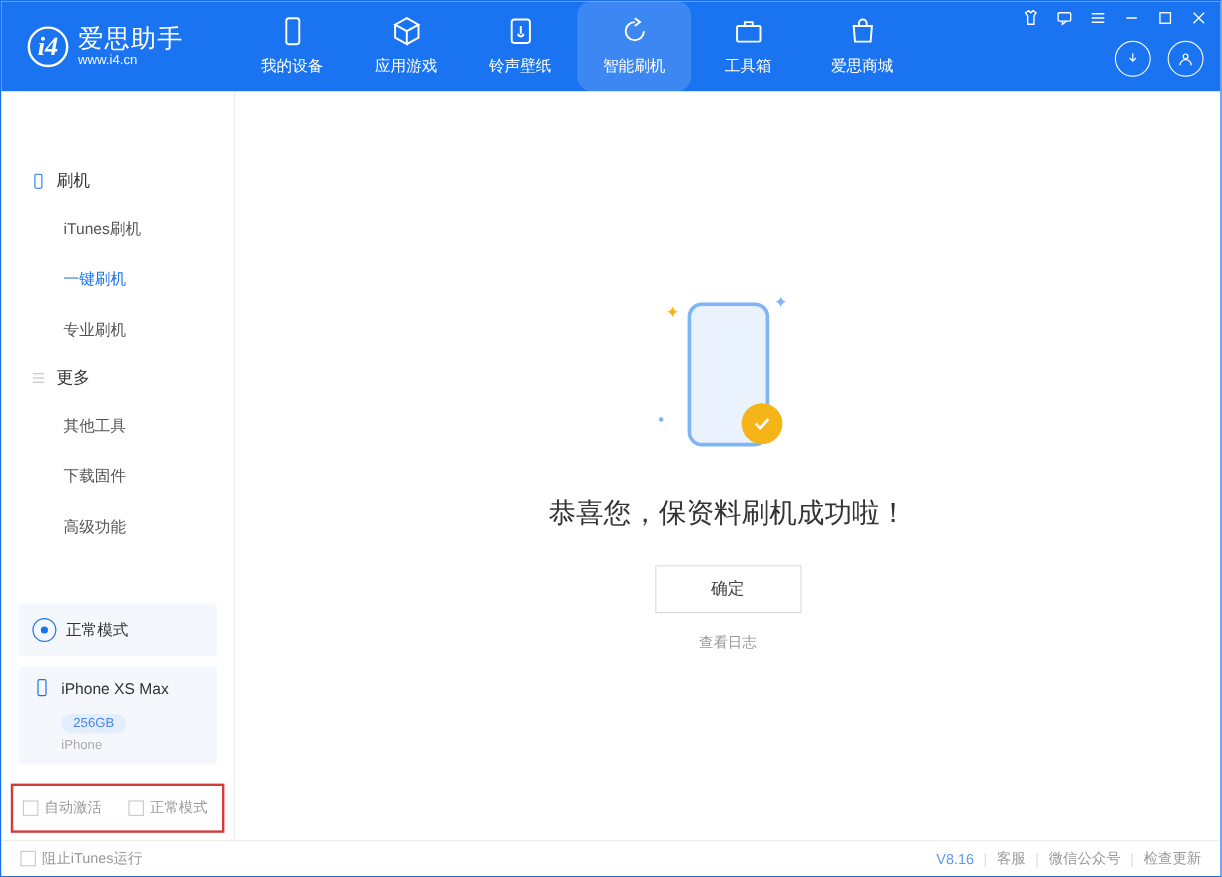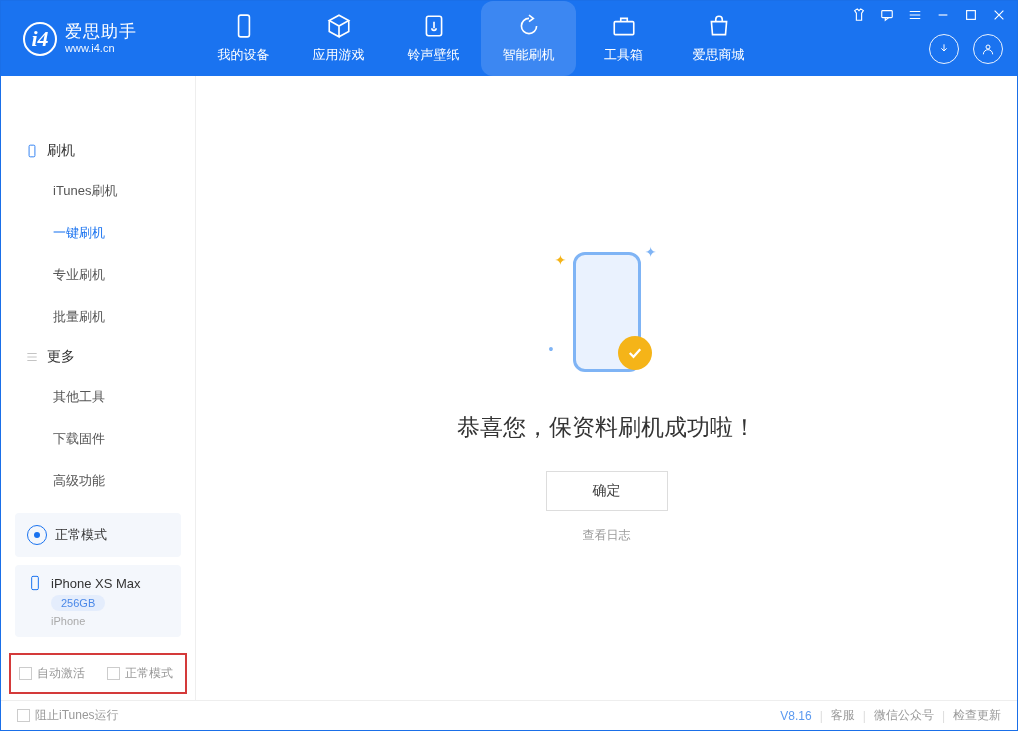--- a/index.html
+++ b/index.html
@@ -4,21 +4,21 @@
 <style>
 * { margin: 0; padding: 0; box-sizing: border-box; font-family: "Microsoft YaHei", "PingFang SC", sans-serif; }
 body { background: #fff; width: 1018px; height: 731px; border: 1px solid #1a6fe8; overflow: hidden; }
 
 
 .header { height: 75px; background: linear-gradient(to right, #1a73f0, #1a73f0); display: flex; align-items: center; position: relative; }
 .logo-wrap { display: flex; align-items: center; padding: 0 22px; width: 195px; }
 .logo-circle { width: 34px; height: 34px; border: 2px solid #fff; border-radius: 50%; display: flex; align-items: center; justify-content: center; margin-right: 8px; }
 .logo-circle span { color: #fff; font-weight: bold; font-size: 22px; font-style: italic; font-family: Georgia, serif; }
 .logo-text { color: #fff; line-height: 1.1; }
-.logo-text .cn { font-size: 17px; font-weight: 500; letter-spacing: 1px; }
+.logo-text .cn { font-size: 21px; font-weight: 500; letter-spacing: 1px; }
 .logo-text .en { font-size: 11px; opacity: 0.95; }
 
 .nav { display: flex; height: 100%; }
 .nav-item { width: 95px; display: flex; flex-direction: column; align-items: center; justify-content: center; color: #fff; font-size: 13px; gap: 7px; cursor: pointer; }
 .nav-item svg { width: 26px; height: 26px; }
 .nav-item.active { background: rgba(255,255,255,0.15); border-radius: 12px; }
 
 .window-controls { position: absolute; top: 6px; right: 10px; display: flex; gap: 12px; align-items: center; }
 .window-controls .wc { width: 16px; height: 16px; display: flex; align-items: center; justify-content: center; cursor: pointer; color: #fff; }
 .window-controls svg { stroke: #fff; stroke-width: 1.3; fill: none; }
@@ -37,21 +37,21 @@
 .sb-sub.active { color: #1a73f0; }
 
 .mode-box { margin: 8px 14px; background: #f4f7fc; border-radius: 4px; padding: 12px 12px; display: flex; align-items: center; gap: 8px; font-size: 13px; color: #333; }
 .mode-ic { width: 20px; height: 20px; border: 1.5px solid #1a73f0; border-radius: 50%; display: flex; align-items: center; justify-content: center; }
 .mode-ic span { width: 6px; height: 6px; background: #1a73f0; border-radius: 50%; }
 
 .device-box { margin: 0 14px 10px; background: #f4f7fc; border-radius: 4px; padding: 10px 12px; }
 .device-row1 { display: flex; align-items: center; gap: 8px; }
 .device-row1 svg { width: 16px; height: 16px; }
 .device-name { font-size: 13px; color: #333; font-weight: 500; }
-.device-cap { display: inline-block; margin-top: 4px; margin-left: 24px; background: #e4edfc; color: #4a88e8; font-size: 11px; padding: 2px 10px; border-radius: 10px; }
+.device-cap { display: inline-block; margin-top: 14px; margin-left: 24px; background: #e4edfc; color: #4a88e8; font-size: 11px; padding: 2px 10px; border-radius: 10px; }
 .device-type { margin-top: 4px; margin-left: 24px; font-size: 11px; color: #aaa; }
 
 .checkbox-row { border: 2px solid #d43a3a; margin: 6px 8px; padding: 10px 8px; display: flex; gap: 22px; font-size: 12px; color: #999; }
 .cb { display: flex; align-items: center; gap: 5px; cursor: pointer; }
 .cb-box { width: 13px; height: 13px; border: 1px solid #ccc; background: #fff; }
 
 
 .content { flex: 1; display: flex; flex-direction: column; align-items: center; justify-content: center; }
 .phone-illustration { position: relative; width: 160px; height: 160px; display: flex; align-items: center; justify-content: center; margin-bottom: 20px; }
 .phone-shape { width: 68px; height: 120px; border: 3px solid #7fb4f5; border-radius: 12px; background: #eaf2fe; position: relative; }
@@ -181,21 +181,20 @@
     <div class="sb-scroll">
       <div class="sb-group-h">
         <svg viewBox="0 0 24 24">
             <rect x="7" y="2" width="10" height="20" rx="2" fill="none" stroke="#1a73f0" stroke-width="1.5"></rect>
           </svg>
         <span>刷机</span>
       </div>
       <div class="sb-sub">iTunes刷机</div>
       <div class="sb-sub active">一键刷机</div>
       <div class="sb-sub">专业刷机</div>
-      <div class="sb-sub">批量刷机</div>
 
       <div class="sb-group-h">
         <svg viewBox="0 0 24 24">
             <path d="M4 6 H20 M4 12 H20 M4 18 H20" stroke="#bbb" stroke-width="1.5"></path>
           </svg>
         <span>更多</span>
       </div>
       <div class="sb-sub">其他工具</div>
       <div class="sb-sub">下载固件</div>
       <div class="sb-sub">高级功能</div>

